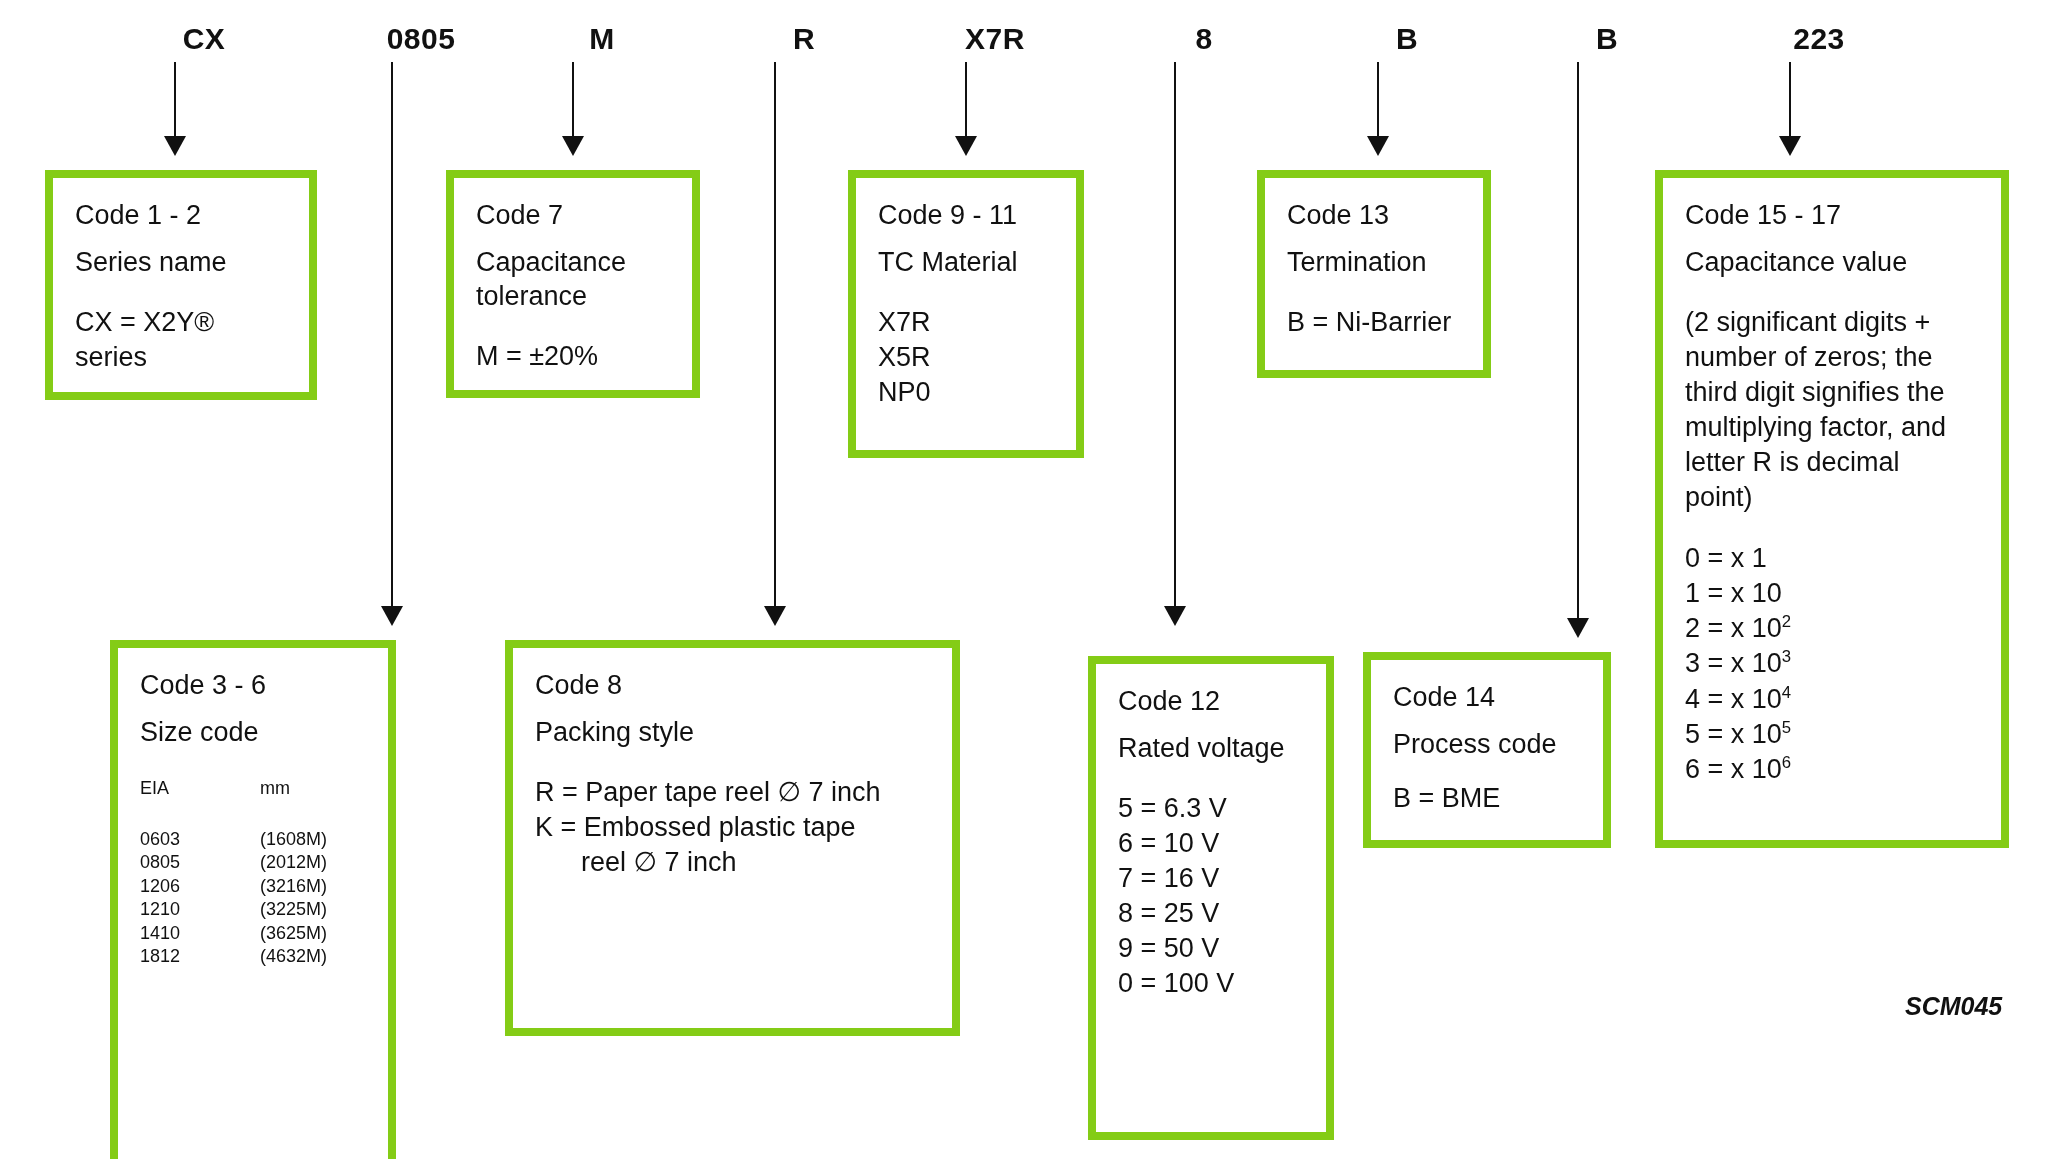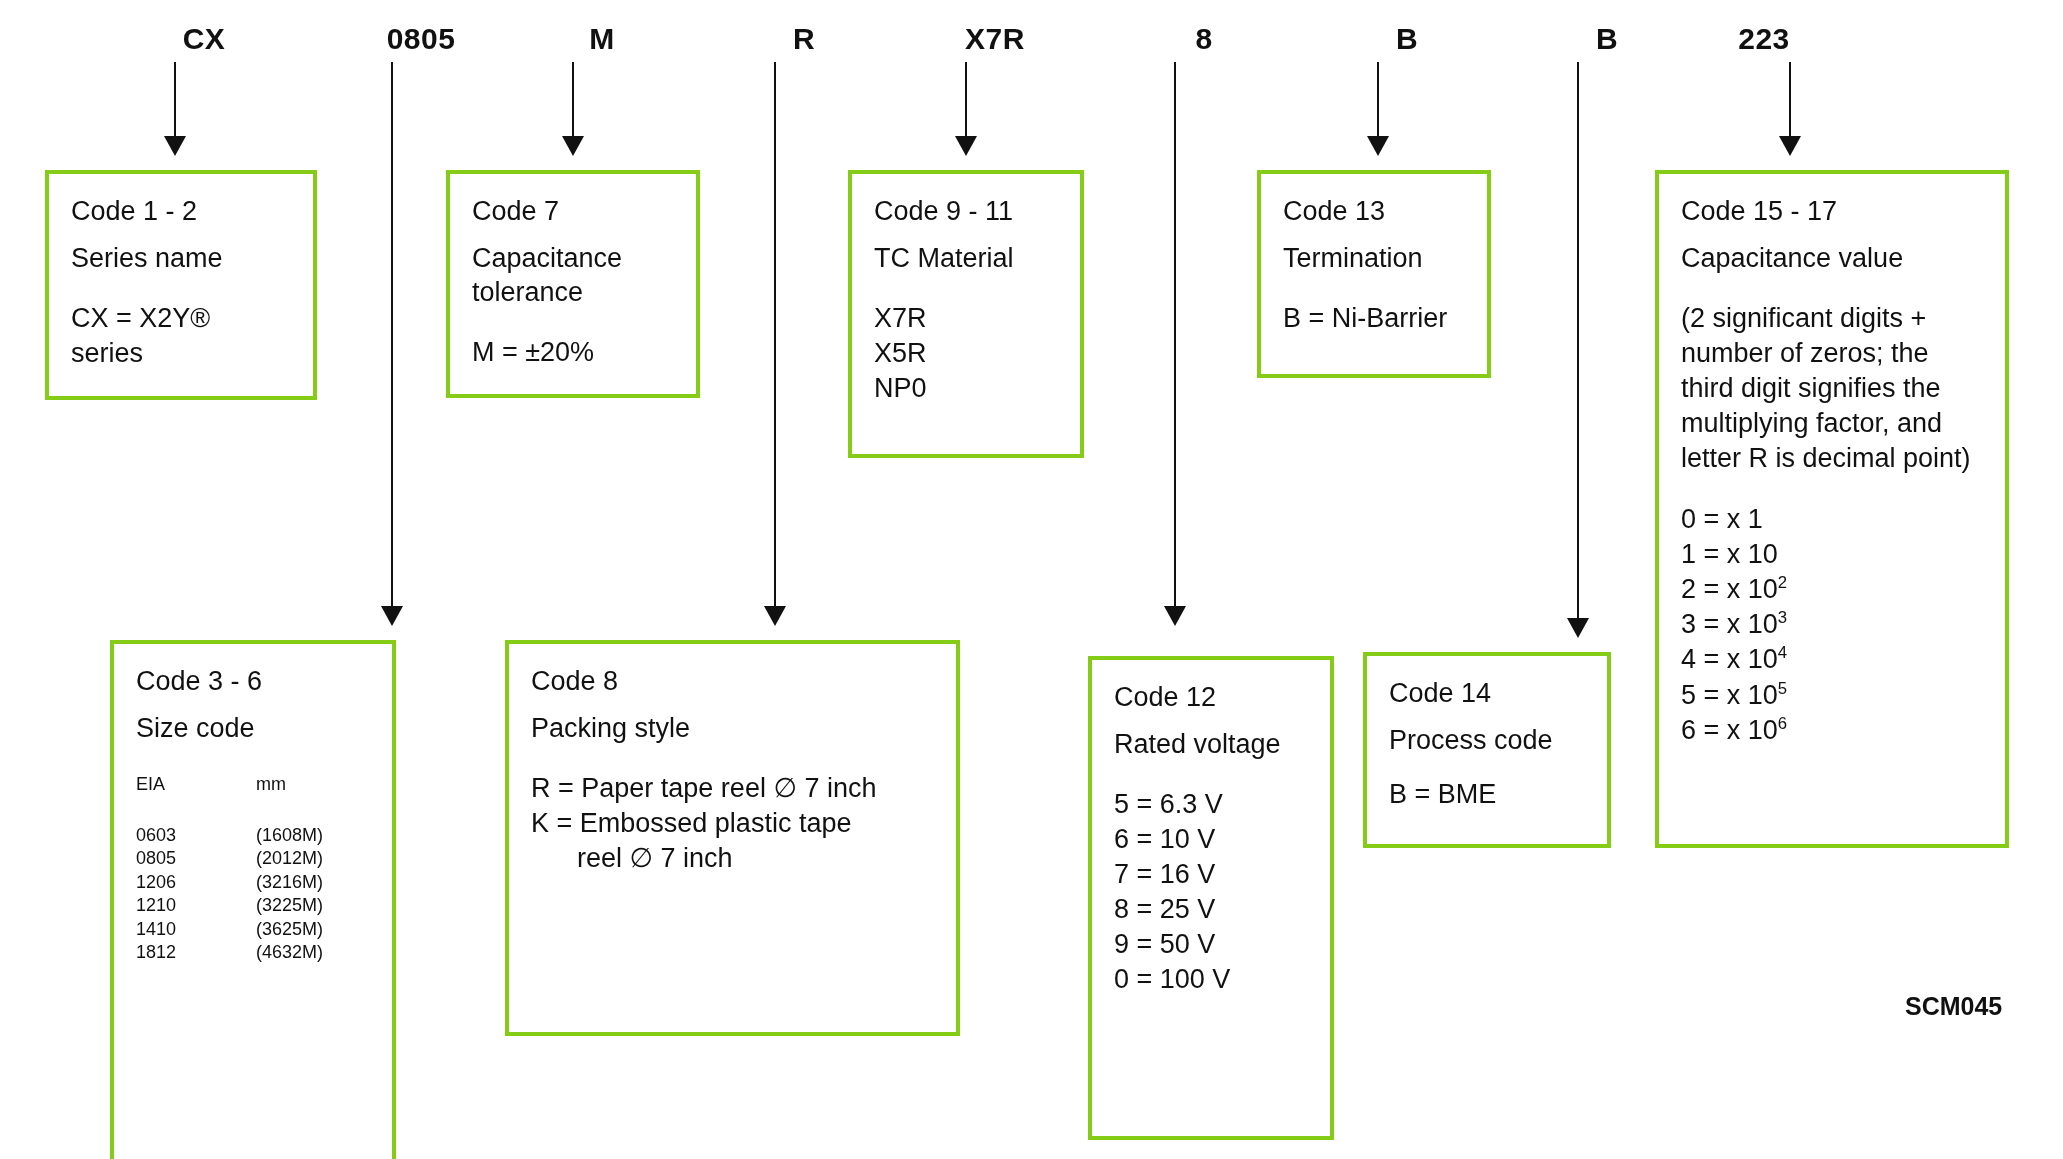--- a/index.html
+++ b/index.html
@@ -43,21 +43,21 @@
     border-left: 11px solid transparent;
     border-right: 11px solid transparent;
     border-top: 20px solid #111111;
     transform: translateX(-11px);
   }
 
   
   .desc-box {
     position: absolute;
     box-sizing: border-box;
-    border: 4px solid #84cc16;
+    border: 8px solid #84cc16;
     background: #ffffff;
     padding: 20px 28px 14px 22px;
   }
   .box-code {
     font-size: 27px;
     line-height: 1.28;
     white-space: nowrap;
   }
   .box-title {
     font-size: 27px;
@@ -97,40 +97,41 @@
 
   sup {
     font-size: 0.62em;
     vertical-align: super;
     line-height: 0;
   }
 
   
   .figure-id {
     position: absolute;
+    font-style: italic;
     font-weight: bold;
     font-size: 25px;
     white-space: nowrap;
   }
 </style>
 </head>
 <body>
 
 <div id="stage">
 
   <div class="code-token" style="left:175px; top:22px;">CX</div>
   <div class="code-token" style="left:392px; top:22px;">0805</div>
   <div class="code-token" style="left:573px; top:22px;">M</div>
   <div class="code-token" style="left:775px; top:22px;">R</div>
   <div class="code-token" style="left:966px; top:22px;">X7R</div>
   <div class="code-token" style="left:1175px; top:22px;">8</div>
   <div class="code-token" style="left:1378px; top:22px;">B</div>
 
   <div class="code-token" style="left:1578px; top:22px;">B</div>
-  <div class="code-token" style="left:1735px; top:22px;">223</div>
+  <div class="code-token" style="left:1790px; top:22px;">223</div>
 
   <div class="connector" style="left:175px;  top:62px; height:78px;"></div>
   <div class="arrow-head" style="left:175px;  top:136px;"></div>
 
   <div class="connector" style="left:573px;  top:62px; height:78px;"></div>
   <div class="arrow-head" style="left:573px;  top:136px;"></div>
 
   <div class="connector" style="left:966px;  top:62px; height:78px;"></div>
   <div class="arrow-head" style="left:966px;  top:136px;"></div>
 

